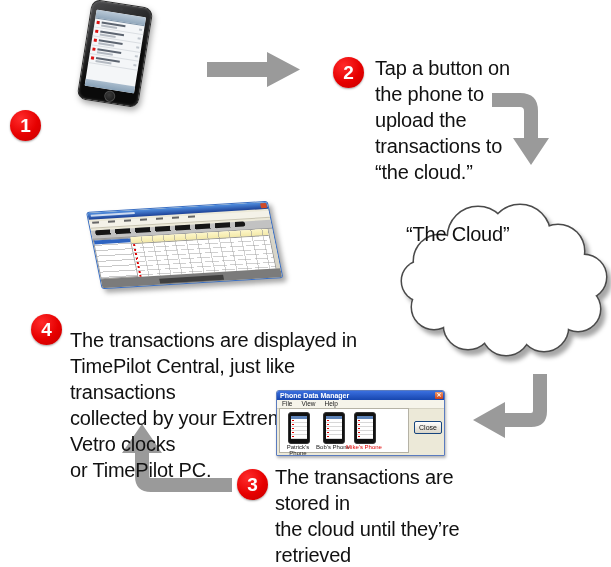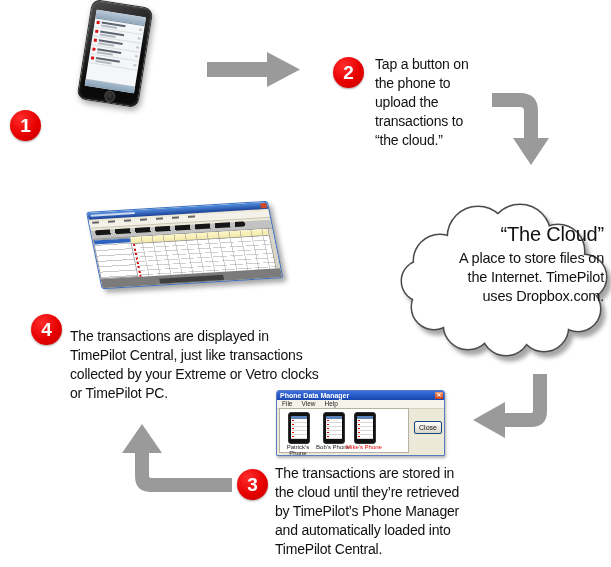--- a/index.html
+++ b/index.html
@@ -7,30 +7,30 @@
         font-family:"Liberation Sans", sans-serif;color:#111;}
   .arrows{position:absolute;left:0;top:0;pointer-events:none;}
 
   
   .badge{position:absolute;width:31px;height:31px;border-radius:50%;
          background:radial-gradient(circle at 35% 28%, #ff2b2b, #e60000 55%, #c40000);
          color:#fff;font-size:19px;font-weight:bold;display:flex;align-items:center;justify-content:center;
          box-shadow:0 1px 2px rgba(0,0,0,.35);}
   .b1{left:10px;top:110px;} .b2{left:333px;top:57px;} .b3{left:237px;top:469px;} .b4{left:31px;top:314px;}
 
-  .step-text{position:absolute;font-size:14px;line-height:19px;white-space:pre-line;letter-spacing:-.2px;}
+  .step-text{position:absolute;font-size:20px;line-height:26px;white-space:pre-line;letter-spacing:-.2px;}
   .t1{left:50px;top:104px;width:240px;}
   .t2{left:375px;top:55px;width:160px;}
   .t3{left:275px;top:464px;width:220px;}
   .t4{left:70px;top:327px;width:290px;}
 
   
   .cloud{position:absolute;left:400px;top:195px;width:211px;height:163px;}
   .cloud-svg{filter:drop-shadow(4px 5px 2px rgba(0,0,0,.35));}
-  .cloud-text{position:absolute;left:6px;top:28px;width:198px;text-align:right;}
+  .cloud-text{position:absolute;left:6px;top:28px;width:198px;text-align:left;}
   .cloud-title{font-size:20px;margin-bottom:3px;letter-spacing:-.2px;}
   .cloud-body{font-size:14.5px;line-height:19px;white-space:pre-line;letter-spacing:-.2px;}
 
   
   .iphone{position:absolute;left:84px;top:3px;width:62px;height:101px;transform:rotate(9deg);}
   .ip-body{position:absolute;inset:0;border-radius:9px;border:1px solid #2a2a2a;
            background:linear-gradient(145deg,#4c4c4e,#0a0a0a 60%);
            box-shadow:2px 3px 6px rgba(0,0,0,.35), inset 0 0 3px rgba(255,255,255,.25);}
   .ip-cam{position:absolute;left:29px;top:4px;width:3px;height:3px;border-radius:50%;background:#3d3d3f;}
   .ip-screen{position:absolute;left:6px;right:6px;top:10px;bottom:14px;background:#f4f6f8;border-radius:1px;overflow:hidden;}
@@ -195,23 +195,20 @@
         <circle cx="144" cy="132" r="24"></circle>
           <circle cx="106" cy="136" r="24"></circle>
           <circle cx="68" cy="130" r="24"></circle>
         <circle cx="34" cy="112" r="22"></circle>
           <circle cx="22" cy="86" r="20"></circle>
         <ellipse cx="104" cy="88" rx="78" ry="46"></ellipse>
       </g>
     </svg>
     <div class="cloud-text">
       <div class="cloud-title">“The Cloud”</div>
-      <div class="cloud-body">A place to store files on
-the Internet. TimePilot
-uses Dropbox.com.</div>
     </div>
   </div>
 
   <div class="central">
     <div class="tc-title">
       <div class="dash"></div>
       <div class="tc-x"></div>
     </div>
     <div class="tc-menu">
         <div class="dash"></div>

